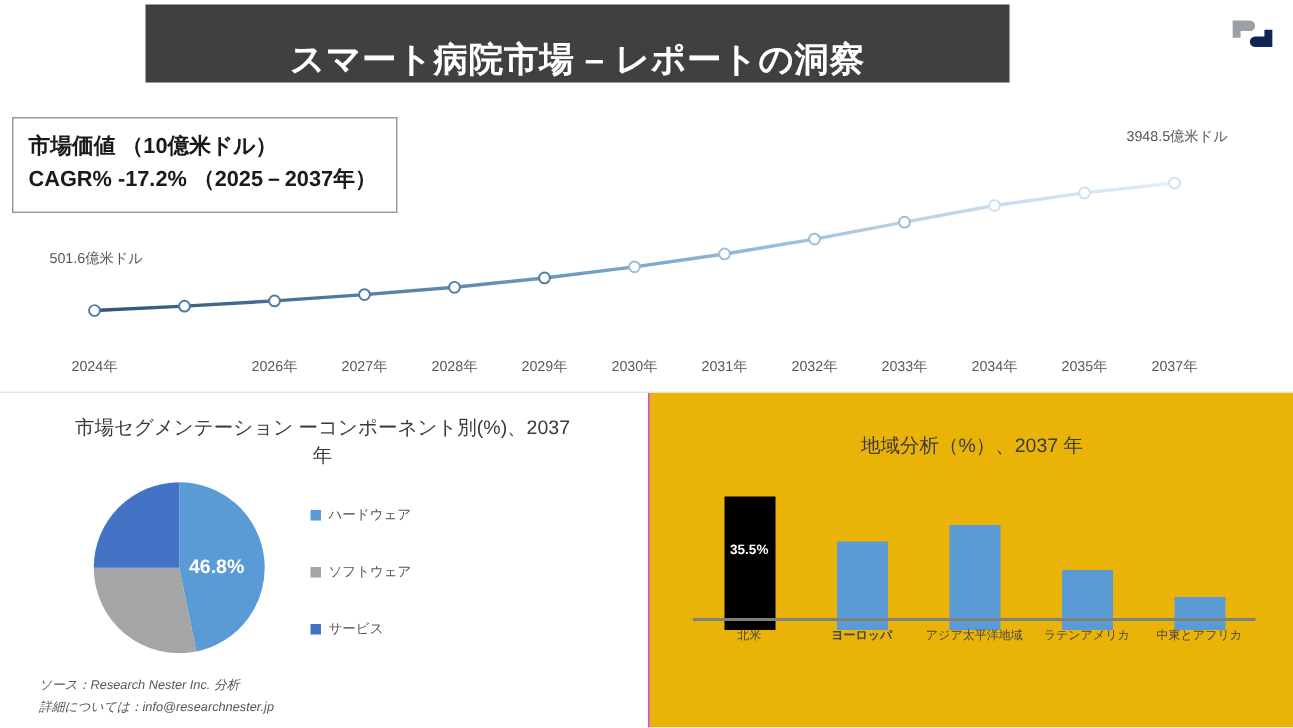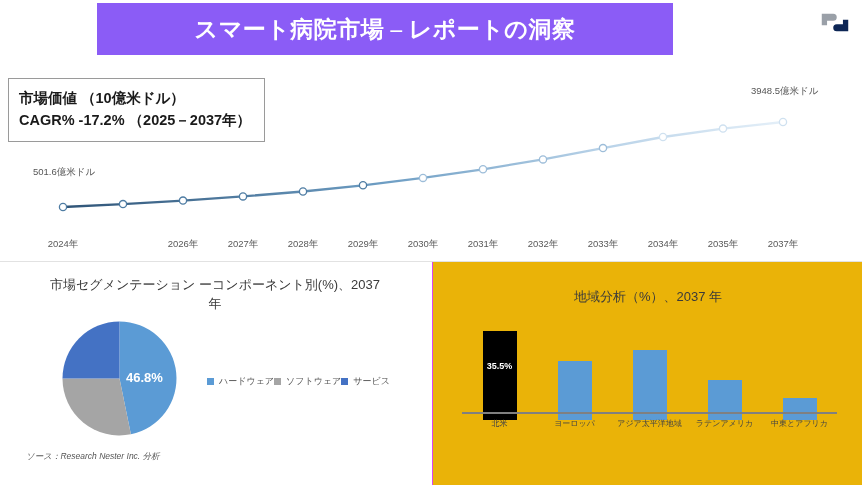--- a/index.html
+++ b/index.html
@@ -16,25 +16,24 @@
     color: #333;
   }
 
   
   #header-band {
     position: absolute;
     left: 97px;
     top: 3px;
     width: 576px;
     height: 52px;
-    background: #8b5cf6;
+    background: #404040;
     display: flex;
-    align-items: center;
+    align-items: flex-end;
     justify-content: center;
-    font-family: Liberation Serif, serif;
   }
   #header-title {
     color: #ffffff;
     font-size: 23px;
     font-weight: bold;
     letter-spacing: 0.5px;
     white-space: nowrap;
   }
 
   #brand-logo {
@@ -185,21 +184,21 @@
     white-space: nowrap;
   }
 
   #pie-legend {
     position: absolute;
     left: 207px;
     top: 325px;
     width: 95px;
     height: 113px;
     display: flex;
-    flex-direction: row;
+    flex-direction: column;
     justify-content: space-around;
   }
   .legend-row {
     display: flex;
     align-items: center;
     gap: 5px;
   }
   .legend-swatch {
     width: 7px;
     height: 7px;
@@ -375,21 +374,22 @@
       <div class="bar-value">35.5%</div>
     </div>
     <div class="bar" style="height: 58.75px; left: 95.5px; background: rgb(91, 155, 213);"></div>
     <div class="bar" style="height: 70px; left: 170.5px; background: rgb(91, 155, 213);"></div>
     <div class="bar" style="height: 40px; left: 245.5px; background: rgb(91, 155, 213);"></div>
     <div class="bar" style="height: 22.5px; left: 320.5px; background: rgb(91, 155, 213);"></div>
   </div>
 <div id="bar-baseline"></div>
 <div id="bar-labels">
     <div class="bar-label" style="left: 37.5px;">北米</div>
-    <div class="bar-label" style="left: 112.5px;">ヨーロッパ</div>
+    <div class="bar-label" style="left: 112.5px; font-weight: bold;">ヨーロッパ</div>
     <div class="bar-label" style="left: 187.5px;">アジア太平洋地域</div>
     <div class="bar-label" style="left: 262.5px;">ラテンアメリカ</div>
     <div class="bar-label" style="left: 337.5px;">中東とアフリカ</div>
   </div>
 
 <div id="footer">
   <div>ソース：Research Nester Inc. 分析</div>
+  <div>詳細については：info@researchnester.jp</div>
 </div>
 
 </body></html>

